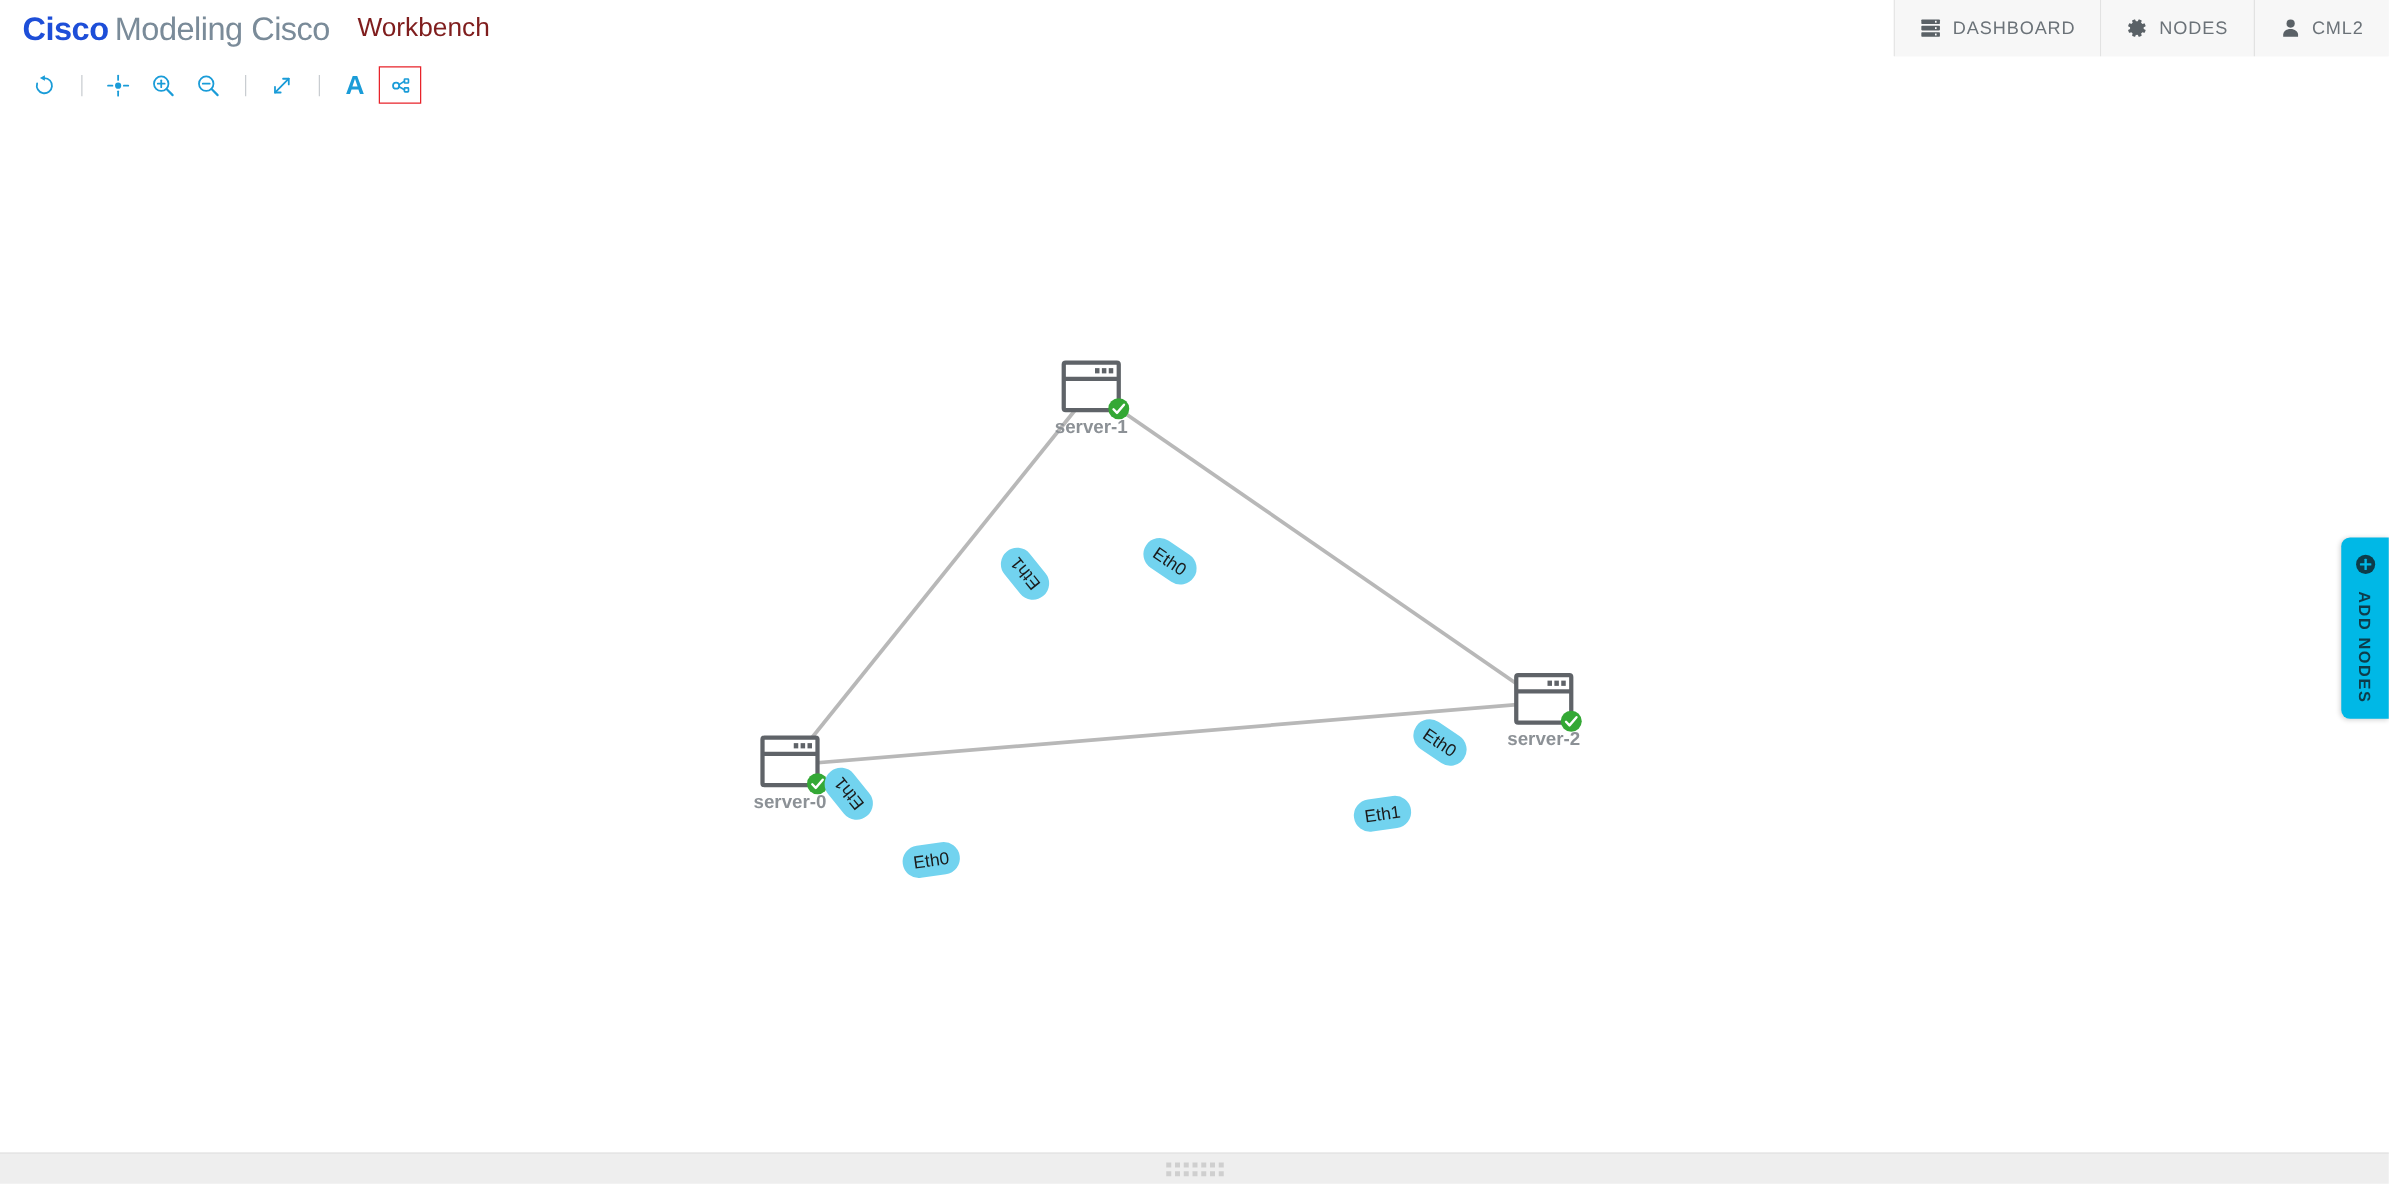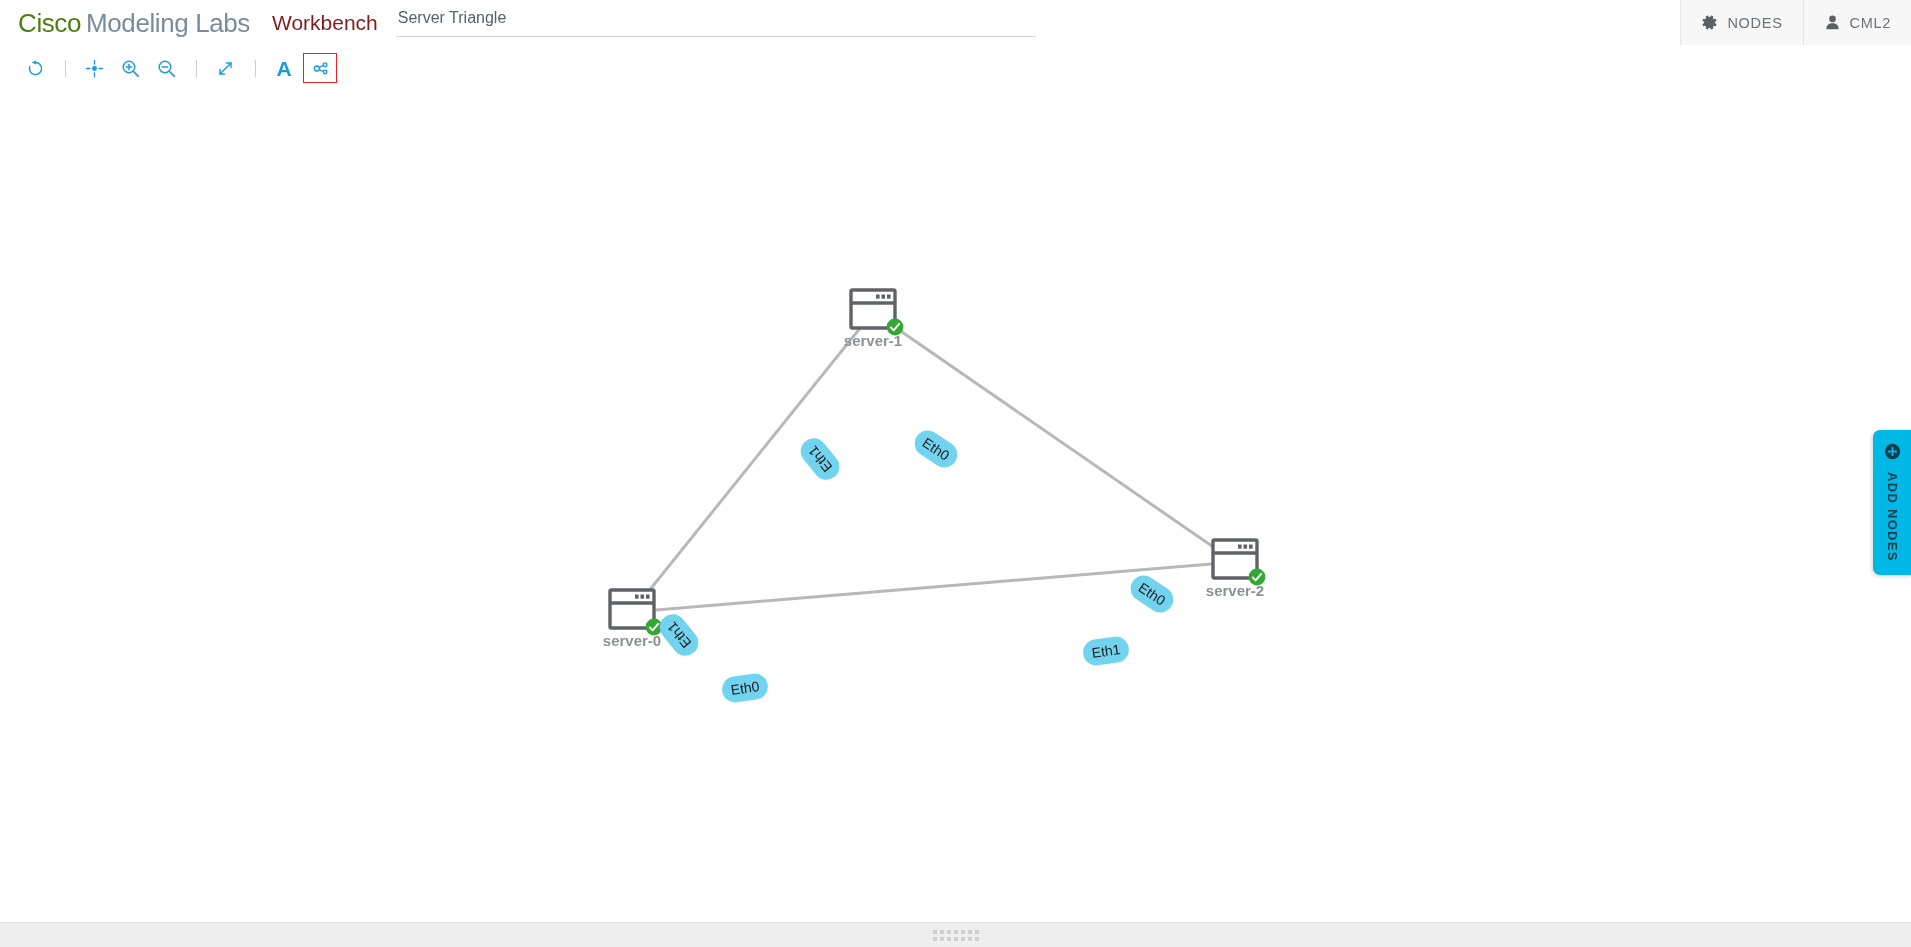--- a/index.html
+++ b/index.html
@@ -23,22 +23,22 @@
     z-index: 30;
   }
   .brand {
     margin-left: 18px;
     font-size: 26px;
     letter-spacing: -0.4px;
     white-space: nowrap;
     line-height: 1;
   }
   .brand-cisco {
-    color: #4d7c0f;
-    font-weight: normal;
+    color: #1d4ed8;
+    font-weight: bold;
   }
   .brand-rest {
     color: #7a8b99;
     font-weight: 400;
     margin-left: 5px;
   }
   .workbench-label {
     margin-left: 22px;
     font-size: 21px;
     color: #7f1d1d;
@@ -208,31 +208,41 @@
     cursor: ns-resize;
   }
   .grip i { background: #cfcfcf; display: block; width: 4px; height: 4px; }
 </style>
 </head>
 <body>
 
 <div class="header">
 
   <div class="brand">
-    <span class="brand-cisco">Cisco</span><span class="brand-rest">Modeling Labs</span>
+    <span class="brand-cisco">Cisco</span><span class="brand-rest">Modeling Cisco</span>
   </div>
 
   <div class="workbench-label">Workbench</div>
 
-  <div class="lab-name-wrap">
-    <input class="lab-name-input" type="text" value="Server Triangle" style="">
-  </div>
 
   <div class="header-nav">
 
+    <div class="nav-item">
+      <span>
+        <svg width="17" height="17" viewBox="0 0 16 16">
+          <rect x="1" y="1.5" width="14" height="3.4" rx="0.6" fill="#5a6166"></rect>
+          <rect x="1" y="6.3" width="14" height="3.4" rx="0.6" fill="#5a6166"></rect>
+          <rect x="1" y="11.1" width="14" height="3.4" rx="0.6" fill="#5a6166"></rect>
+          <rect x="11.3" y="2.5" width="1.2" height="1.4" fill="#ffffff"></rect>
+          <rect x="11.3" y="7.3" width="1.2" height="1.4" fill="#ffffff"></rect>
+          <rect x="11.3" y="12.1" width="1.2" height="1.4" fill="#ffffff"></rect>
+        </svg>
+      </span>
+      <span>DASHBOARD</span>
+    </div>
 
     <div class="nav-item">
       <span>
         <svg width="17" height="17" viewBox="0 0 16 16">
           <path fill="#5a6166" d="M8 5.1A2.9 2.9 0 1 0 8 10.9 2.9 2.9 0 0 0 8 5.1zm0 4.4A1.5 1.5 0 1 1 8 6.5a1.5 1.5 0 0 1 0 3z"></path>
           <path fill="#5a6166" d="M14.3 9.2l-1.2-.5a5.2 5.2 0 0 0 0-1.4l1.2-.5a.5.5 0 0 0 .25-.63l-.6-1.45a.5.5 0 0 0-.62-.27l-1.2.45a5.2 5.2 0 0 0-1-1l.45-1.2a.5.5 0 0 0-.28-.62L9.85 1.45a.5.5 0 0 0-.63.25l-.5 1.2a5.2 5.2 0 0 0-1.44 0l-.5-1.2a.5.5 0 0 0-.63-.25L4.7 2.05a.5.5 0 0 0-.28.62l.45 1.2a5.2 5.2 0 0 0-1 1L2.67 4.42a.5.5 0 0 0-.62.27l-.6 1.45a.5.5 0 0 0 .25.63l1.2.5a5.2 5.2 0 0 0 0 1.4l-1.2.5a.5.5 0 0 0-.25.63l.6 1.45a.5.5 0 0 0 .62.27l1.2-.45a5.2 5.2 0 0 0 1 1l-.45 1.2a.5.5 0 0 0 .28.62l1.45.6a.5.5 0 0 0 .63-.25l.5-1.2a5.2 5.2 0 0 0 1.44 0l.5 1.2a.5.5 0 0 0 .63.25l1.45-.6a.5.5 0 0 0 .28-.62l-.45-1.2a5.2 5.2 0 0 0 1-1l1.2.45a.5.5 0 0 0 .62-.27l.6-1.45a.5.5 0 0 0-.25-.63z"></path>
         </svg>
       </span>
       <span>NODES</span>
     </div>

